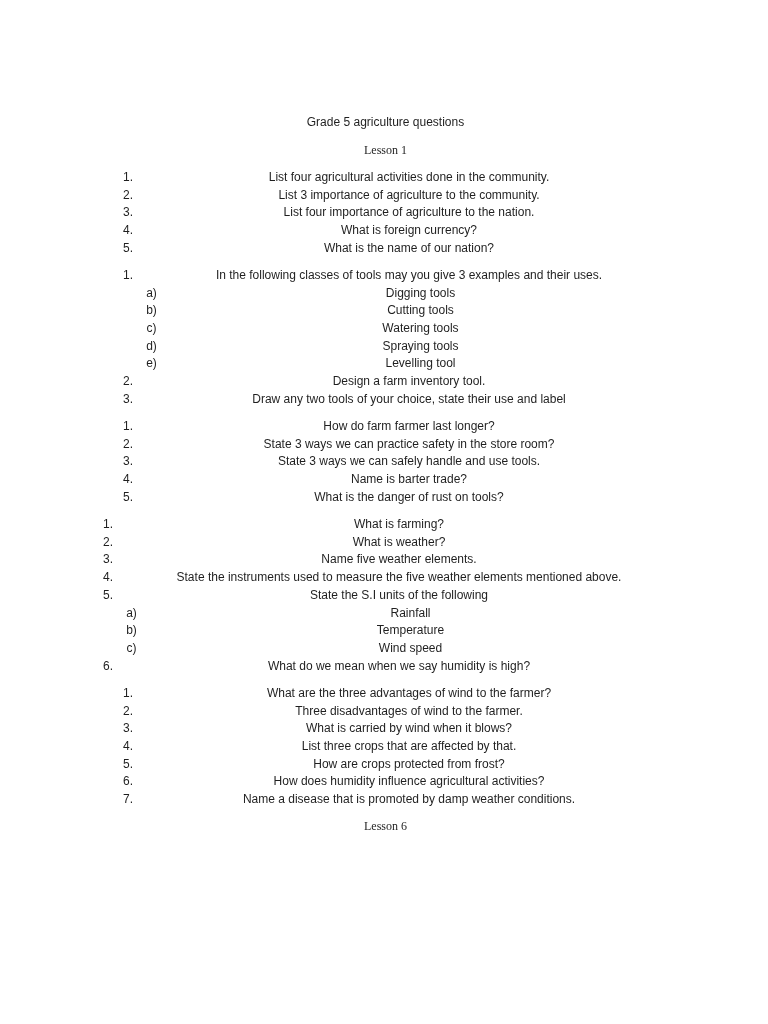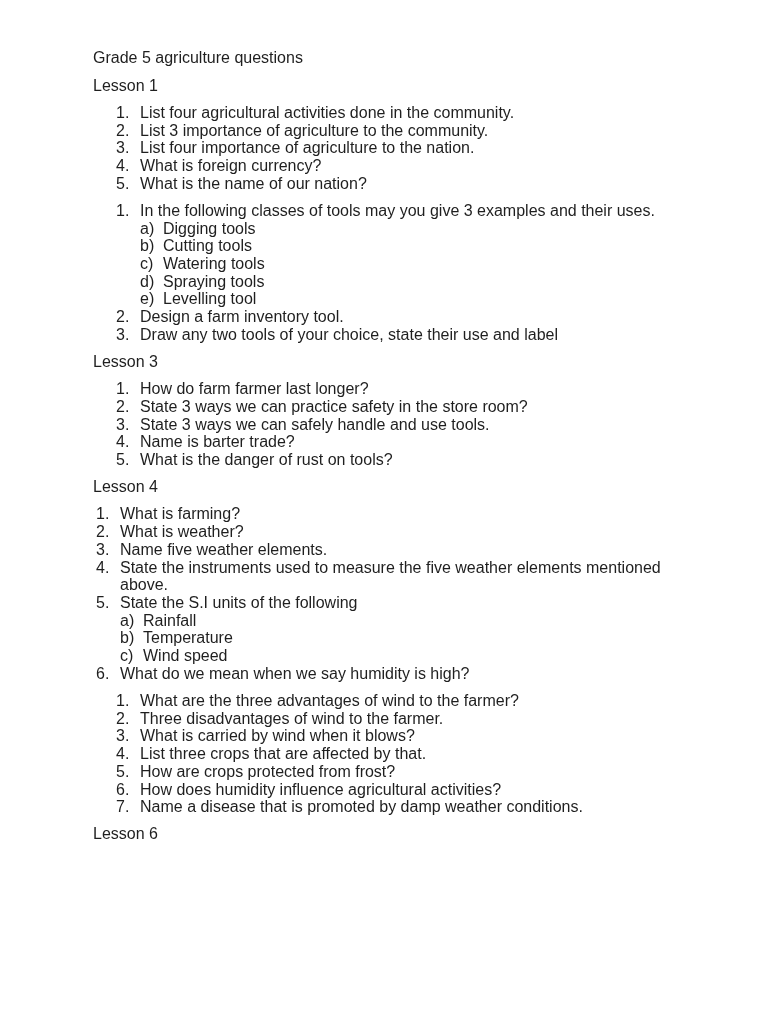--- a/index.html
+++ b/index.html
@@ -6,34 +6,36 @@
     margin: 0;
     padding: 0;
     background: #ffffff;
   }
   .page {
     position: relative;
     width: 768px;
     height: 1024px;
     background: #ffffff;
     box-sizing: border-box;
-    padding: 49px 90px 0 93px;
+    padding: 114px 90px 0 93px;
     font-family: "Liberation Sans", "DejaVu Sans", sans-serif;
-    font-size: 16px;
+    font-size: 12px;
     line-height: 17.7px;
     color: #1f1f1f;
     overflow: hidden;
+    text-align: center;
   }
   .doc-title {
     margin: 0 0 10px 0;
     font-weight: 400;
   }
   .section-heading {
     margin: 0 0 9.5px 0;
     font-weight: 400;
+    font-family: Liberation Serif, serif;
   }
   .qlist {
     margin: 0 0 9.5px 0;
   }
   .qlist.wide   { margin-left: 23px; }
   .qlist.narrow { margin-left: 3px;  }
   .qrow {
     display: flex;
     align-items: baseline;
   }
@@ -108,21 +110,20 @@
         </div>
         <div class="qrow">
           <span class="marker">2.</span>
           <span class="itext">Design a farm inventory tool.</span>
         </div>
         <div class="qrow">
           <span class="marker">3.</span>
           <span class="itext">Draw any two tools of your choice, state their use and label</span>
         </div>
       </div>
-      <p class="section-heading">Lesson 3</p>
       <div class="qlist wide">
         <div class="qrow">
           <span class="marker">1.</span>
           <span class="itext">How do farm farmer last longer?</span>
         </div>
         <div class="qrow">
           <span class="marker">2.</span>
           <span class="itext">State 3 ways we can practice safety in the store room?</span>
         </div>
         <div class="qrow">
@@ -131,21 +132,20 @@
         </div>
         <div class="qrow">
           <span class="marker">4.</span>
           <span class="itext">Name is barter trade?</span>
         </div>
         <div class="qrow">
           <span class="marker">5.</span>
           <span class="itext">What is the danger of rust on tools?</span>
         </div>
       </div>
-      <p class="section-heading">Lesson 4</p>
       <div class="qlist narrow">
         <div class="qrow">
           <span class="marker">1.</span>
           <span class="itext">What is farming?</span>
         </div>
         <div class="qrow">
           <span class="marker">2.</span>
           <span class="itext">What is weather?</span>
         </div>
         <div class="qrow">

